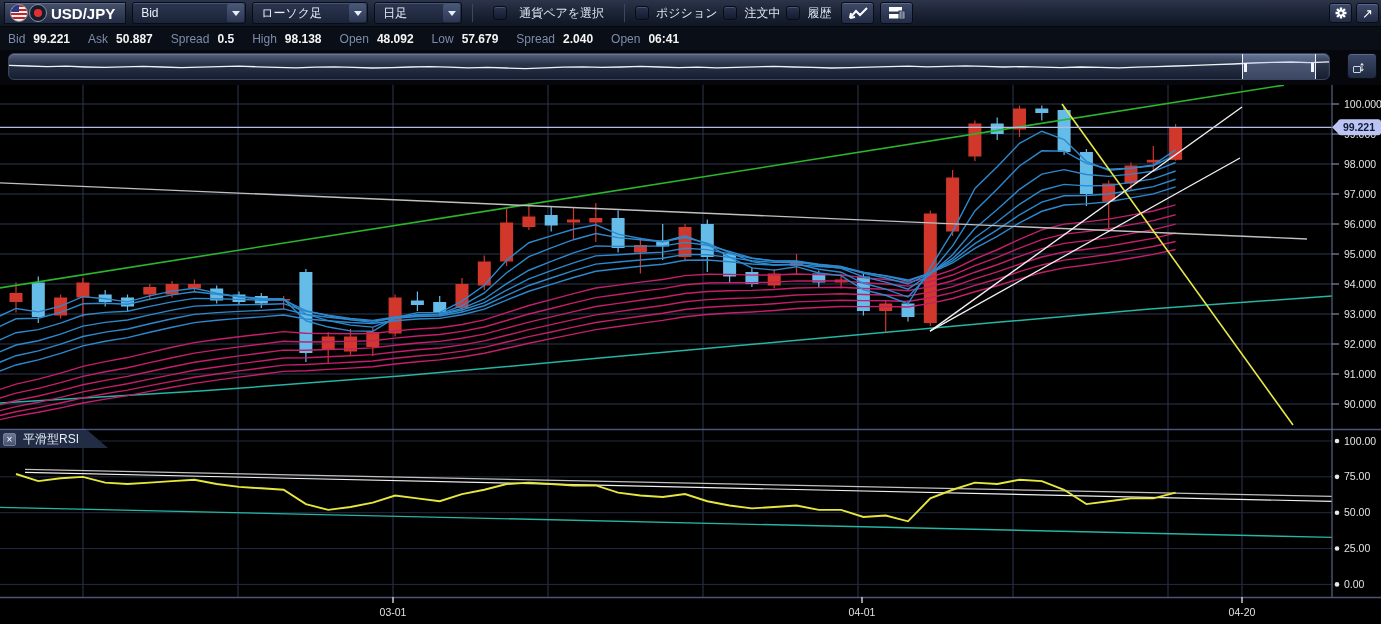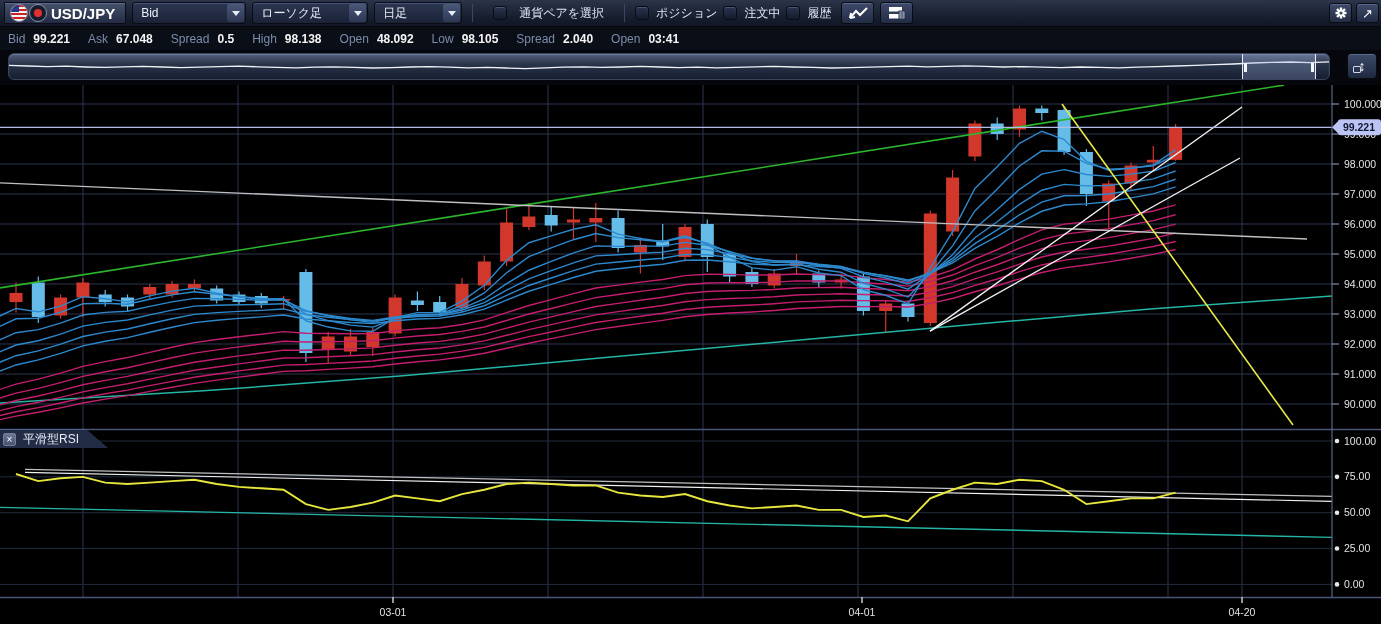--- a/index.html
+++ b/index.html
@@ -136,45 +136,45 @@
     </span>
   </div>
 
   <div class="quote-row">
     <span class="q-item">
         <span class="q-label">Bid</span>
         <span class="q-value">99.221</span>
       </span>
     <span class="q-item">
         <span class="q-label">Ask</span>
-        <span class="q-value">67.048</span>
+        <span class="q-value">50.887</span>
       </span>
     <span class="q-item">
         <span class="q-label">Spread</span>
         <span class="q-value">0.5</span>
       </span>
     <span class="q-item">
         <span class="q-label">High</span>
         <span class="q-value">98.138</span>
       </span>
     <span class="q-item">
         <span class="q-label">Open</span>
         <span class="q-value">48.092</span>
       </span>
     <span class="q-item">
         <span class="q-label">Low</span>
-        <span class="q-value">98.105</span>
+        <span class="q-value">57.679</span>
       </span>
     <span class="q-item">
         <span class="q-label">Spread</span>
         <span class="q-value">2.040</span>
       </span>
     <span class="q-item">
         <span class="q-label">Open</span>
-        <span class="q-value">03:41</span>
+        <span class="q-value">06:41</span>
       </span>
   </div>
 
   <div class="nav-zone">
     <div class="navigator">
       <svg id="nav-svg" width="1320" height="25">
           <polyline points="0.0,11.4 19.1,12.0 38.3,12.6 57.4,12.2 76.5,13.0 95.7,13.4 114.8,12.8 133.9,12.4 153.0,13.0 172.2,13.6 191.3,13.2 210.4,12.6 229.6,12.2 248.7,12.8 267.8,13.4 287.0,13.8 306.1,13.2 325.2,12.8 344.3,13.4 363.5,14.0 382.6,13.6 401.7,13.0 420.9,12.6 440.0,13.2 459.1,13.8 478.3,13.4 497.4,14.0 516.5,14.6 535.7,13.8 554.8,13.2 573.9,12.8 593.0,13.4 612.2,13.0 631.3,12.4 650.4,13.0 669.6,13.6 688.7,13.2 707.8,13.8 727.0,13.4 746.1,12.8 765.2,12.4 784.3,13.0 803.5,13.4 822.6,14.0 841.7,13.6 860.9,13.2 880.0,12.6 899.1,12.2 918.3,12.8 937.4,12.4 956.5,11.8 975.7,12.4 994.8,13.0 1013.9,12.6 1033.0,13.2 1052.2,13.6 1071.3,13.0 1090.4,13.4 1109.6,13.8 1128.7,13.2 1147.8,12.6 1167.0,12.0 1186.1,11.4 1205.2,10.6 1224.3,10.0 1243.5,9.0 1262.6,8.4 1281.7,8.0 1300.9,8.6 1320.0,7.8" fill="none" stroke="#eef1f8" stroke-width="1.3"></polyline>
         </svg>
       <div class="nav-sel">
         <span class="nav-handle" style="left:1px"></span>

